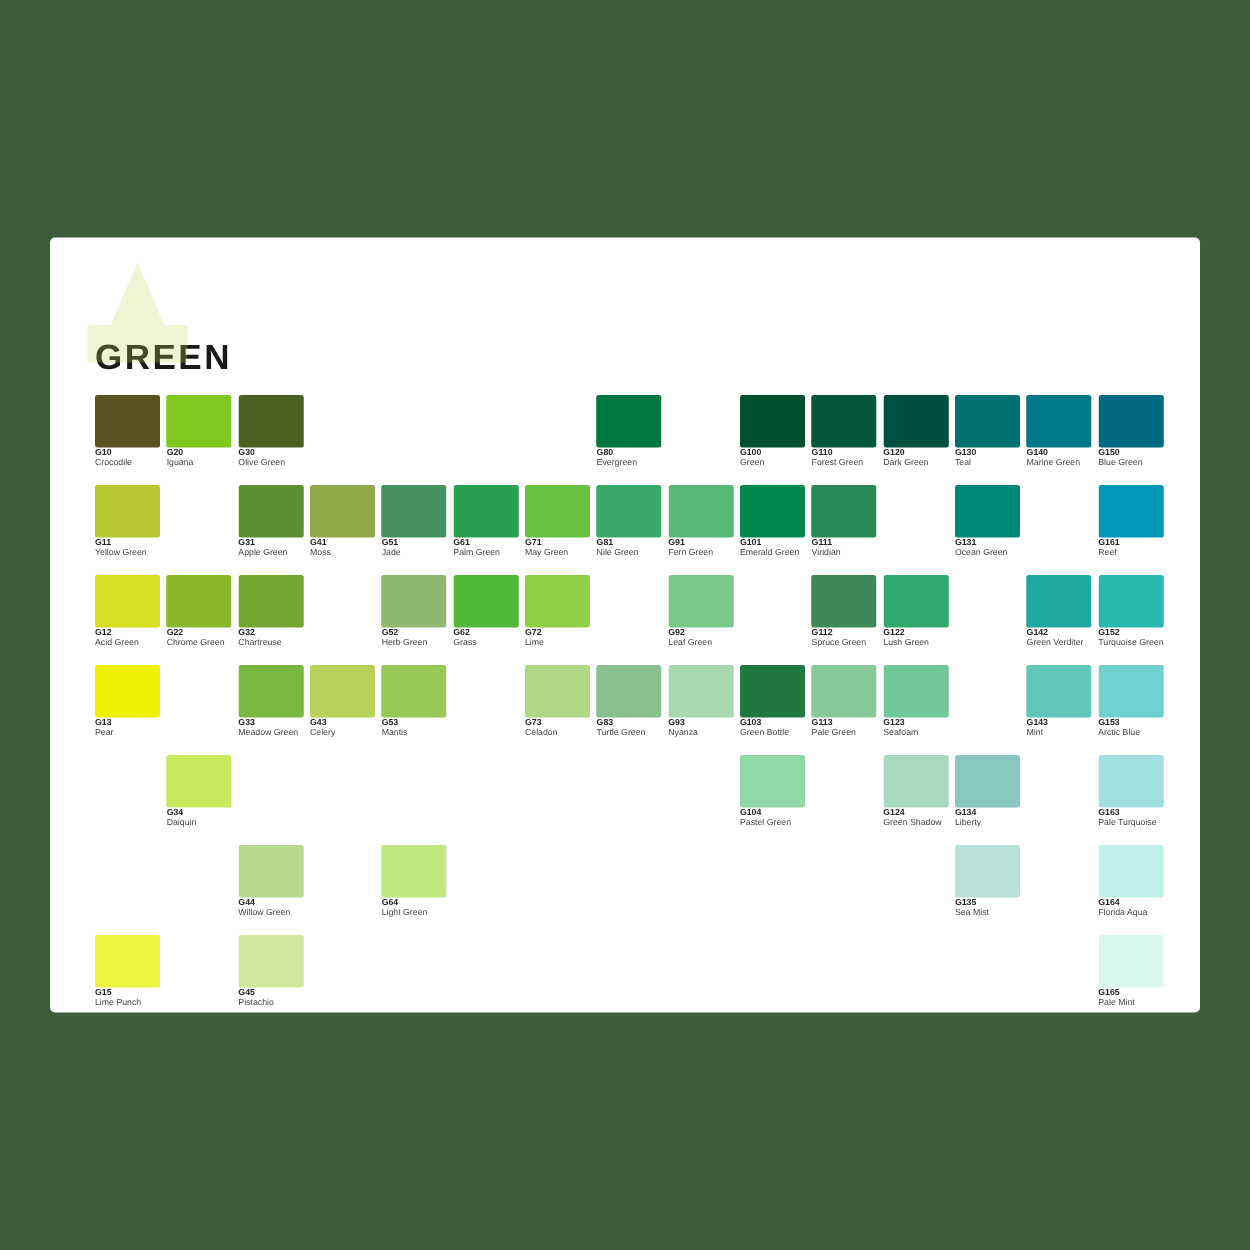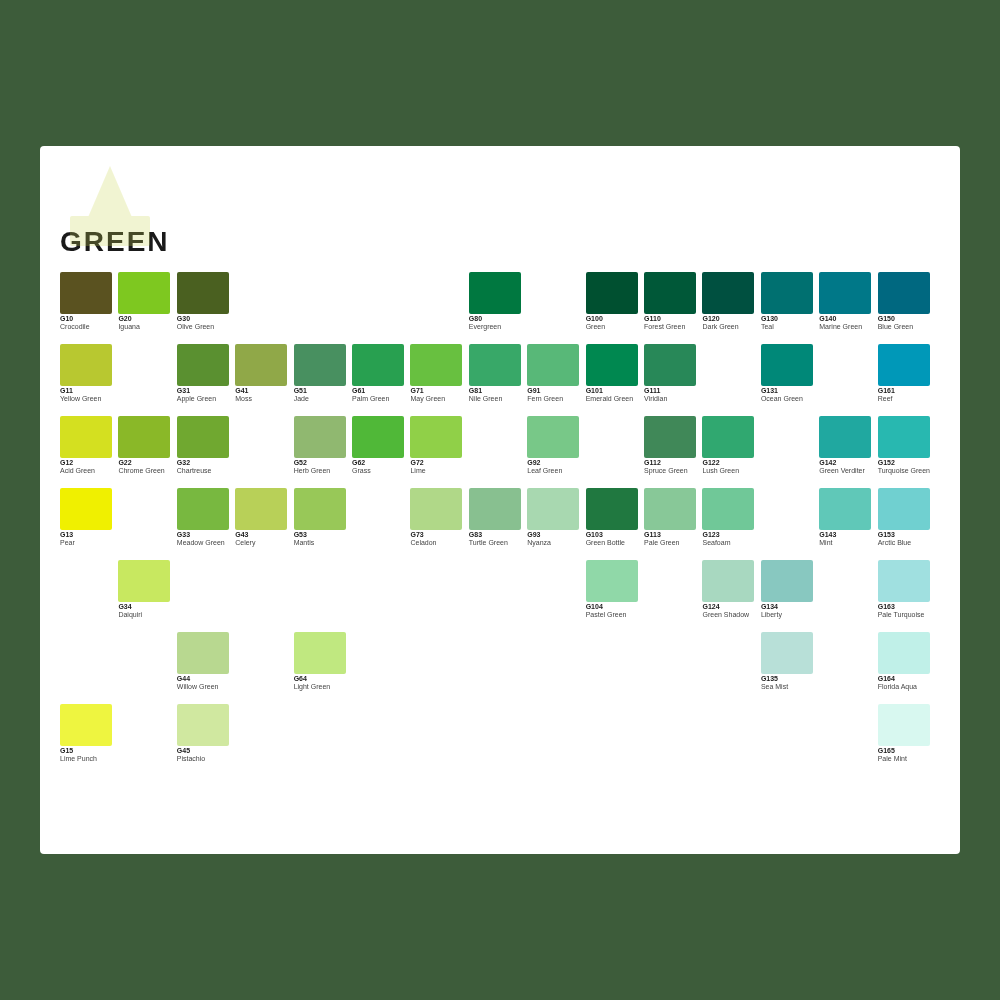--- a/index.html
+++ b/index.html
@@ -8,23 +8,23 @@
       height: 1000px;
       background: #3d5c3a;
       display: flex;
       align-items: center;
       justify-content: center;
       font-family: Arial, sans-serif;
     }
     #card {
       background: #ffffff;
       width: 920px;
-      height: 708px;
+      height: 620px;
       border-radius: 4px;
-      padding: 20px 24px 16px 20px;
+      padding: 20px 24px 16px 36px;
       position: relative;
       overflow: hidden;
     }
     .watermark {
       position: absolute;
       top: 10px;
       left: 10px;
       width: 120px;
       height: 100px;
       opacity: 0.25;

